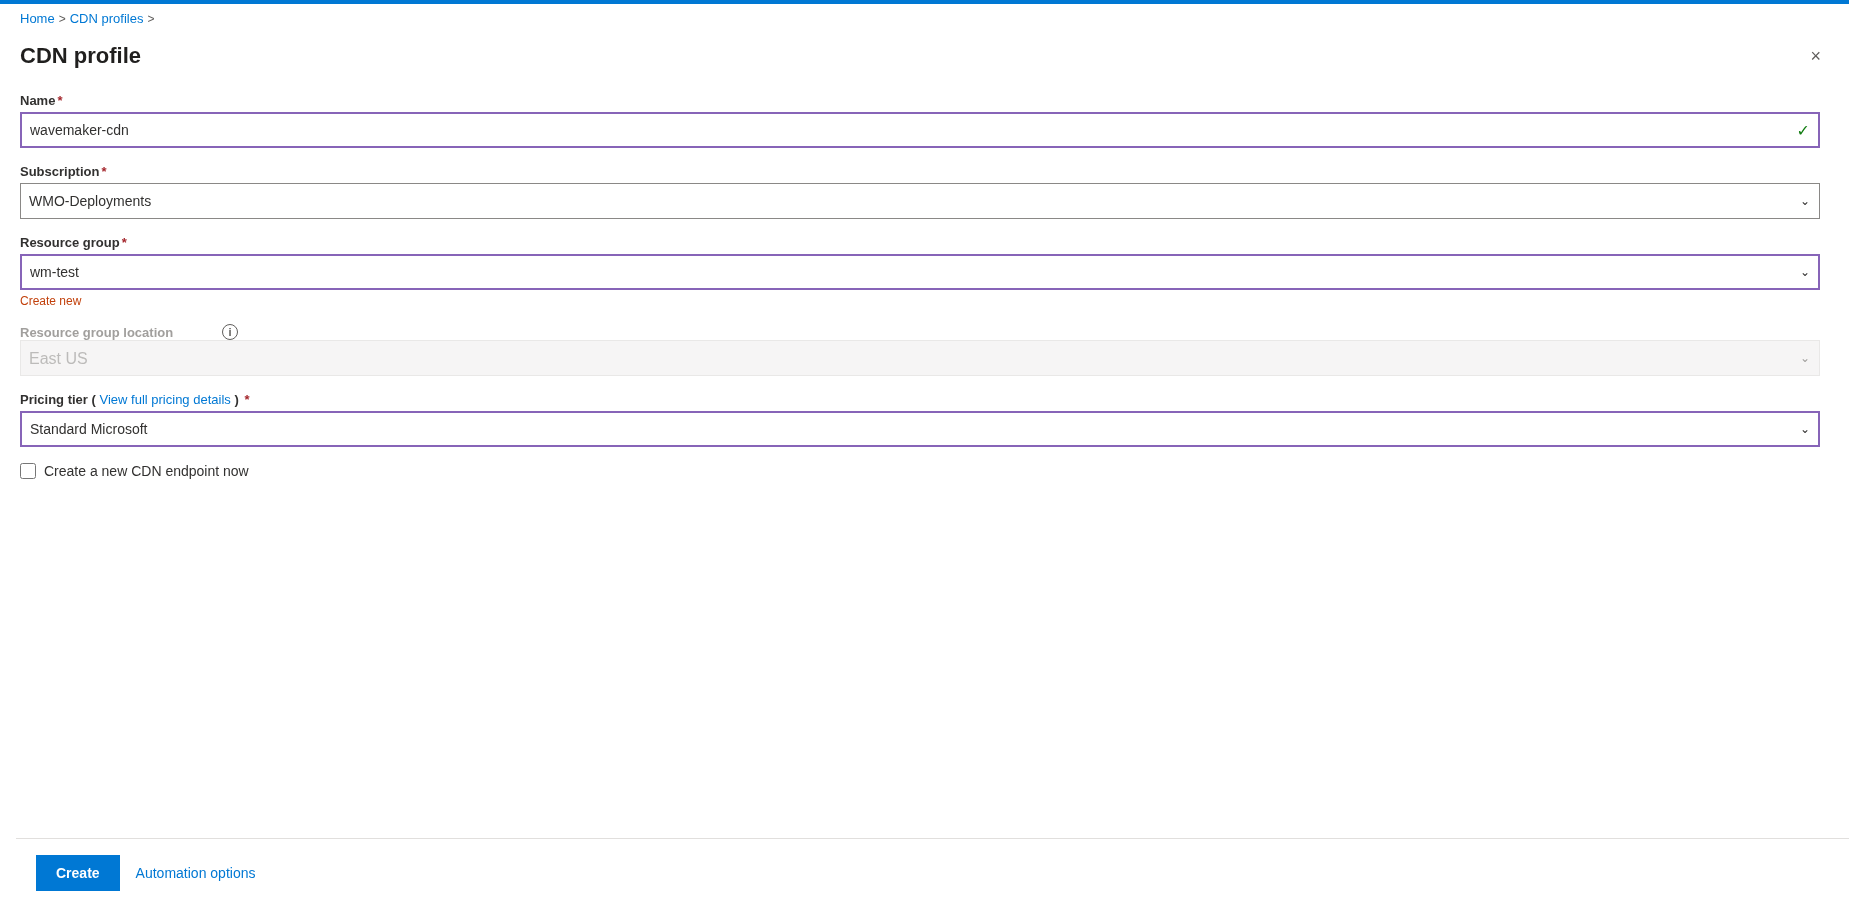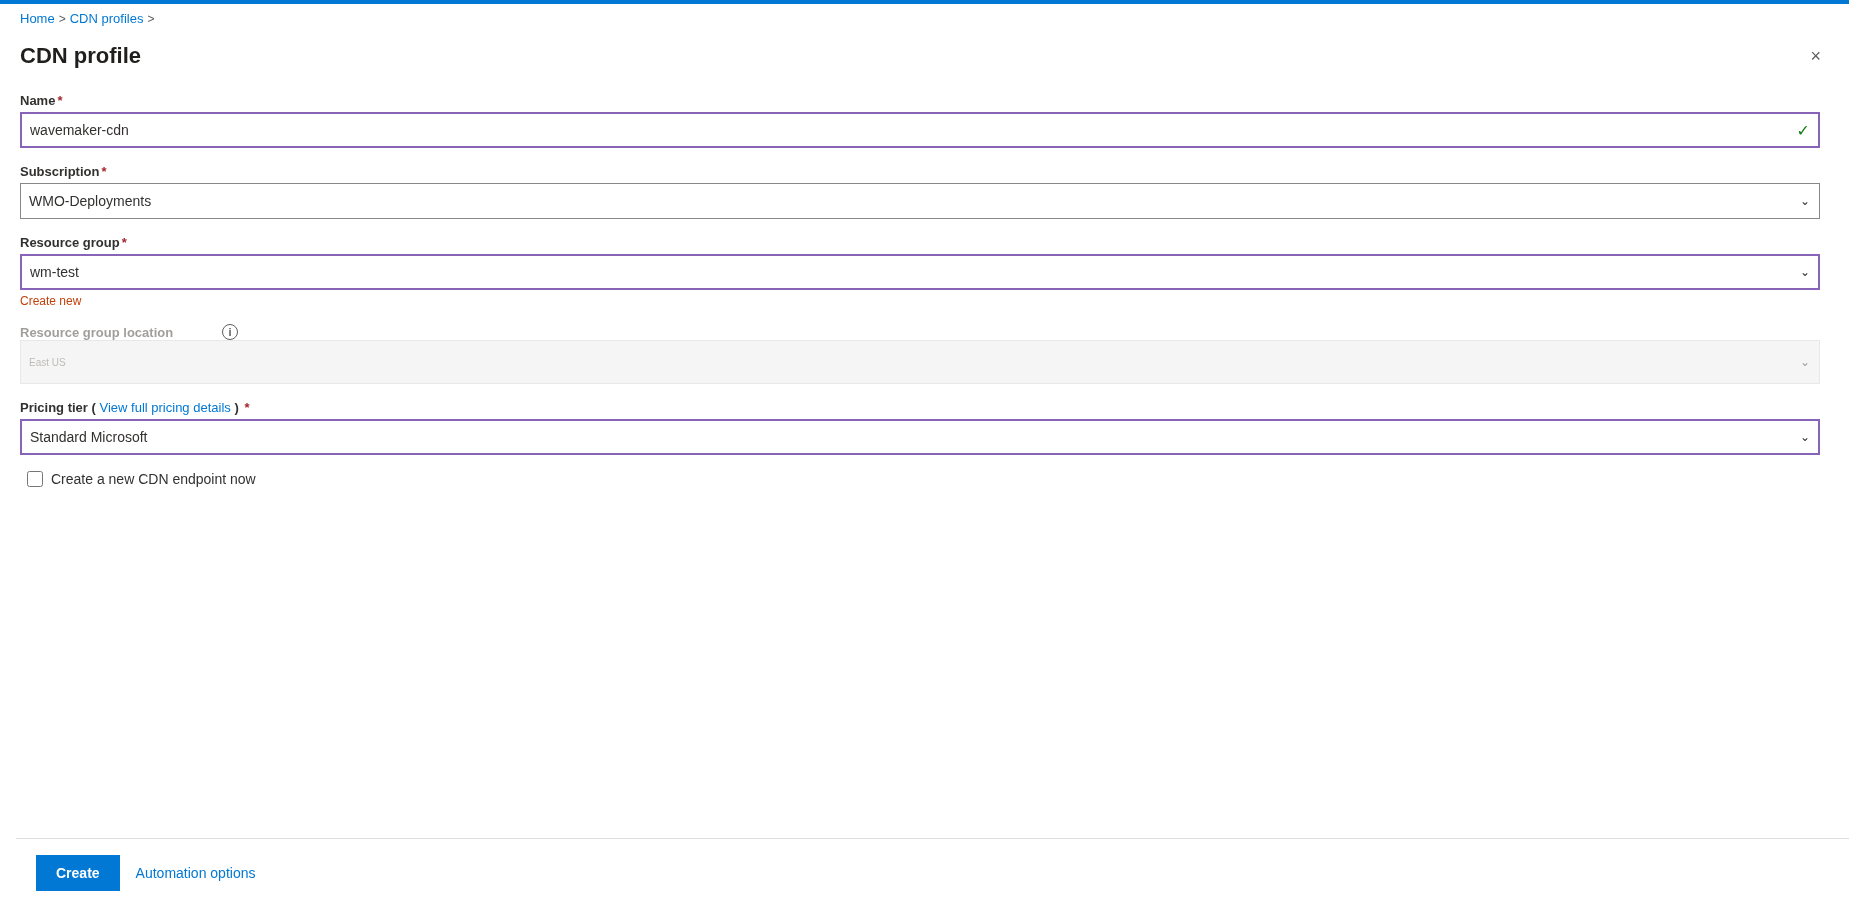--- a/index.html
+++ b/index.html
@@ -167,37 +167,36 @@
     .form-label-disabled {
       color: #a19f9d;
       font-weight: 600;
       font-size: 13px;
       display: flex;
       align-items: center;
       gap: 45px;
     }
     .form-select-disabled {
       width: 100%;
-      height: 44px;
+      height: 36px;
       padding: 0 8px;
       border: 1px solid #e1dfdd;
-      font-size: 10px;
+      font-size: 16px;
       color: #a19f9d;
       background: #f3f2f1;
       appearance: none;
       -webkit-appearance: none;
       outline: none;
       cursor: not-allowed;
     }
     .checkbox-group {
       display: flex;
       align-items: center;
       gap: 8px;
       margin-top: 8px;
-      margin-left: 7px;
     }
     .checkbox-group input[type="checkbox"] {
       width: 16px;
       height: 16px;
       cursor: pointer;
     }
     .checkbox-label {
       font-size: 14px;
       color: #323130;
       cursor: pointer;

